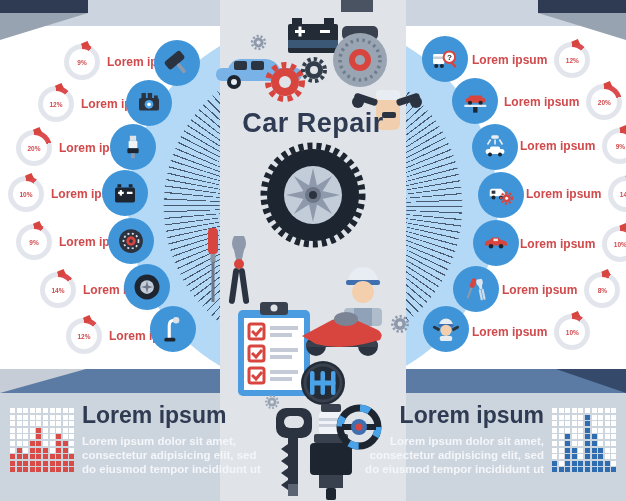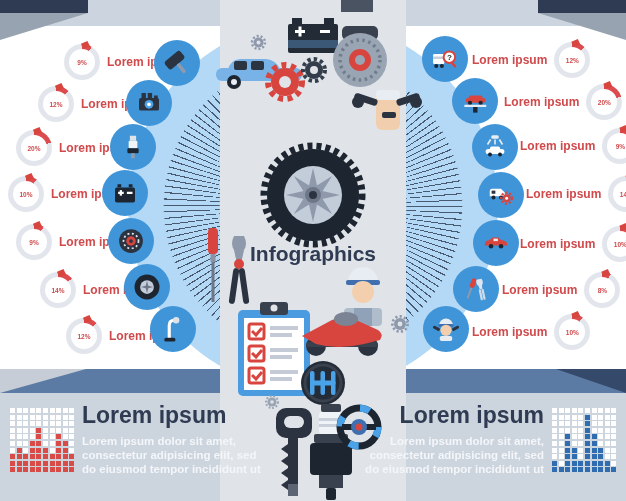--- a/index.html
+++ b/index.html
@@ -130,32 +130,32 @@
         <rect x="30" y="24" width="14" height="6" rx="2" fill="#2b3340"></rect>
         <g fill="#2b3340">
           <rect x="2" y="8" width="24" height="7" rx="3" transform="rotate(18 14 11)"></rect>
           <rect x="44" y="8" width="24" height="7" rx="3" transform="rotate(-18 56 11)"></rect>
           <circle cx="6" cy="14" r="6"></circle>
           <circle cx="64" cy="14" r="6"></circle>
         </g>
       </svg>
   </div>
 
+  <div class="abs h-title title-main">Car Repair</div>
   <div class="abs" style="left:258px;top:140px;width:110px;height:110px;">
     <svg viewBox="0 0 110 110">
         <circle cx="55" cy="55" r="46" fill="#1d2530"></circle>
         <circle cx="55" cy="55" r="49" fill="none" stroke="#1d2530" stroke-width="7" stroke-dasharray="5 4"></circle>
         <circle cx="55" cy="55" r="29" fill="#c3ccd9"></circle>
         <path d="M55 28 L60 50 L82 55 L60 60 L55 82 L50 60 L28 55 L50 50 Z" fill="#8e99ab"></path>
         <path d="M55 28 L60 50 L82 55 L60 60 L55 82 L50 60 L28 55 L50 50 Z" fill="#8e99ab" transform="rotate(45 55 55)"></path>
         <circle cx="55" cy="55" r="8" fill="#6d7787"></circle>
         <circle cx="55" cy="55" r="4" fill="#2b3340"></circle>
       </svg>
   </div>
-  <div class="abs h-title title-sub">Infographics</div>
 
   <div class="abs" style="left:204px;top:228px;width:18px;height:76px;">
     <svg viewBox="0 0 18 76">
         <rect x="4" y="0" width="10" height="26" rx="4" fill="#d8453f"></rect>
         <rect x="6.5" y="26" width="5" height="8" fill="#8a94a2"></rect>
         <rect x="7.5" y="34" width="3" height="40" fill="#6d7787"></rect>
       </svg>
   </div>
   <div class="abs" style="left:226px;top:234px;width:26px;height:72px;">
     <svg viewBox="0 0 26 72">

